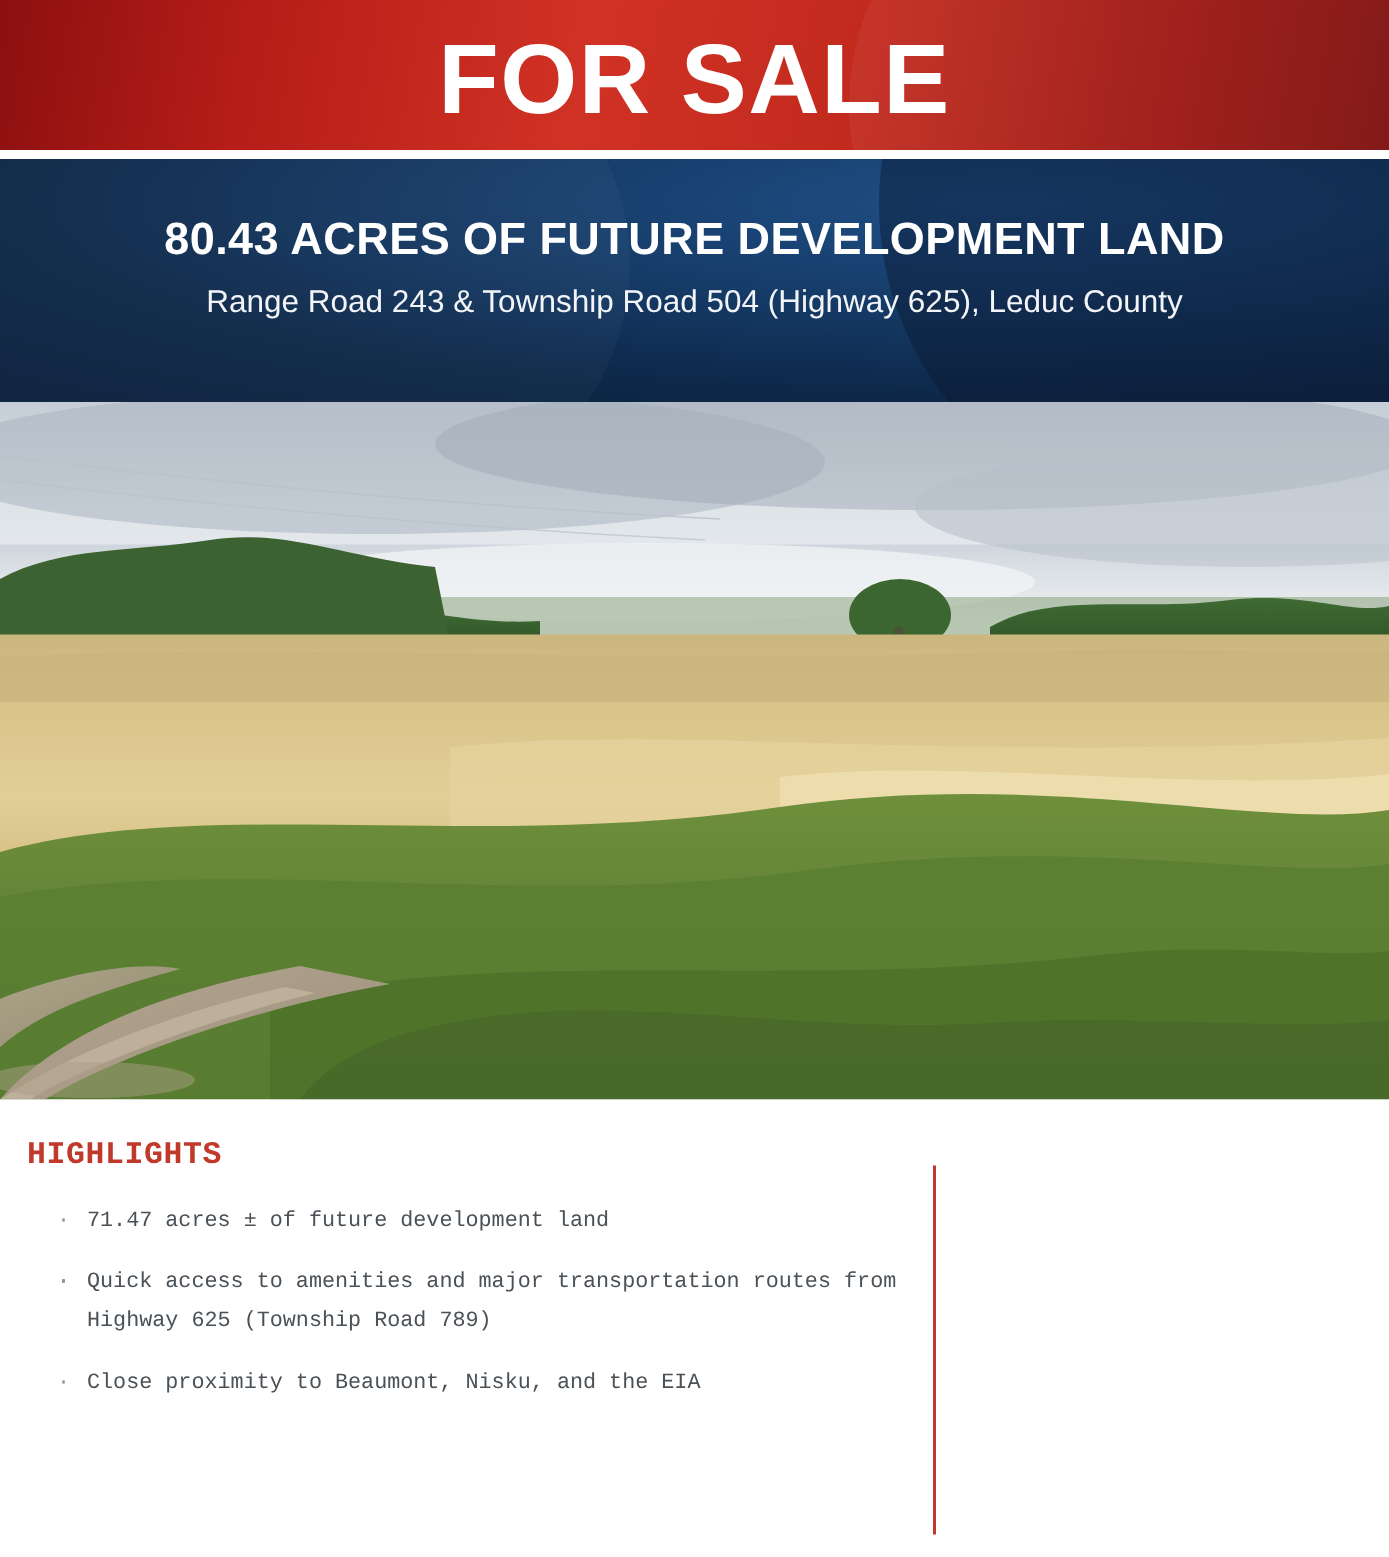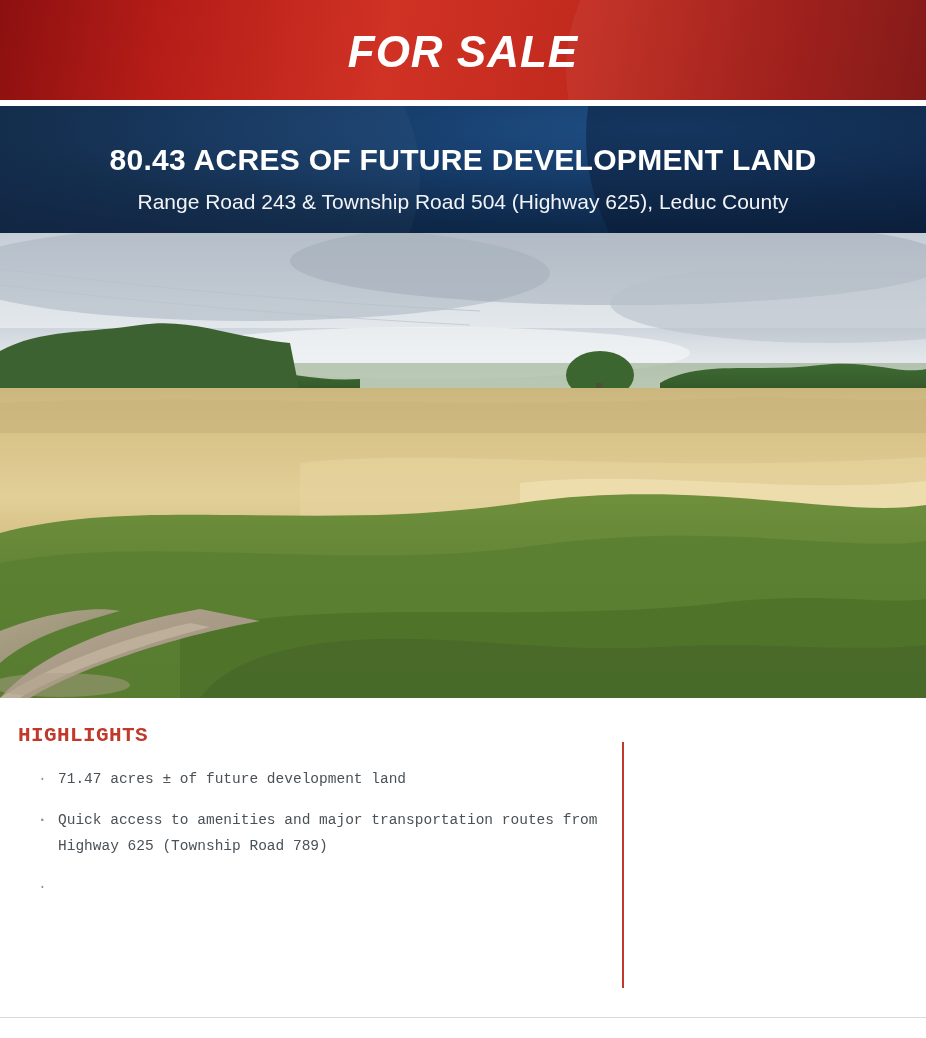--- a/index.html
+++ b/index.html
@@ -31,37 +31,36 @@
     right: -60px;
     top: -120px;
     width: 420px;
     height: 380px;
     border-radius: 50%;
     background: rgba(255,255,255,0.05);
   }
   .for-sale-text {
     position: relative;
     color: #ffffff;
-    font-size: 44px;
+    font-size: 66px;
     font-weight: bold;
     letter-spacing: 1px;
     line-height: 1;
     margin-top: 4px;
-    font-style: italic;
   }
 
   .banner-gap {
     height: 6px;
     background: #ffffff;
   }
 
   
   .title-block {
     position: relative;
-    height: 127px;
+    height: 162px;
     background: radial-gradient(ellipse at 72% 18%, #1f4f86 0%, #153a66 38%, #0d2849 68%, #0a1f3b 100%);
     overflow: hidden;
     text-align: center;
   }
   .title-block::before {
     content: "";
     position: absolute;
     left: -140px;
     top: -140px;
     width: 560px;
@@ -243,17 +242,17 @@
   </svg>
 </div>
 
 <div class="highlights">
   <div class="highlights-title">HIGHLIGHTS</div>
   <ul class="bullets">
     <li><span class="dot">·</span><span>71.47 acres ± of future development land</span></li>
     <li><span class="dot">·</span></li>
     <li><span class="dot">·</span></li>
     <li><span class="dot">·</span><span>Quick access to amenities and major transportation routes from Highway 625 (Township Road 789)</span></li>
-    <li><span class="dot">·</span></li>
+    <li><span class="dot">·</span><span>Close proximity to Beaumont, Nisku, and the EIA</span></li>
   </ul>
   <div class="divider-vertical"></div>
   <div class="bottom-rule"></div>
 </div>
 
 </body></html>

